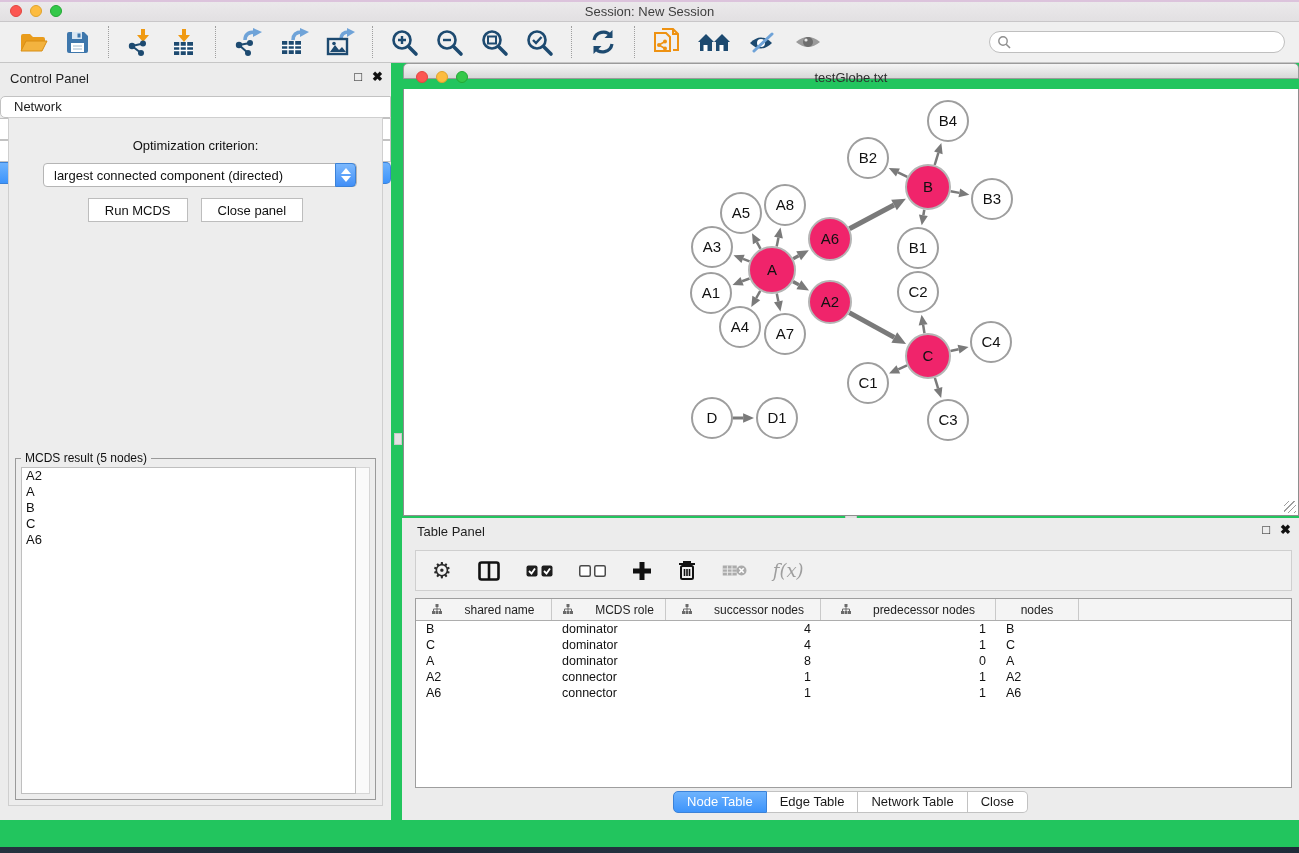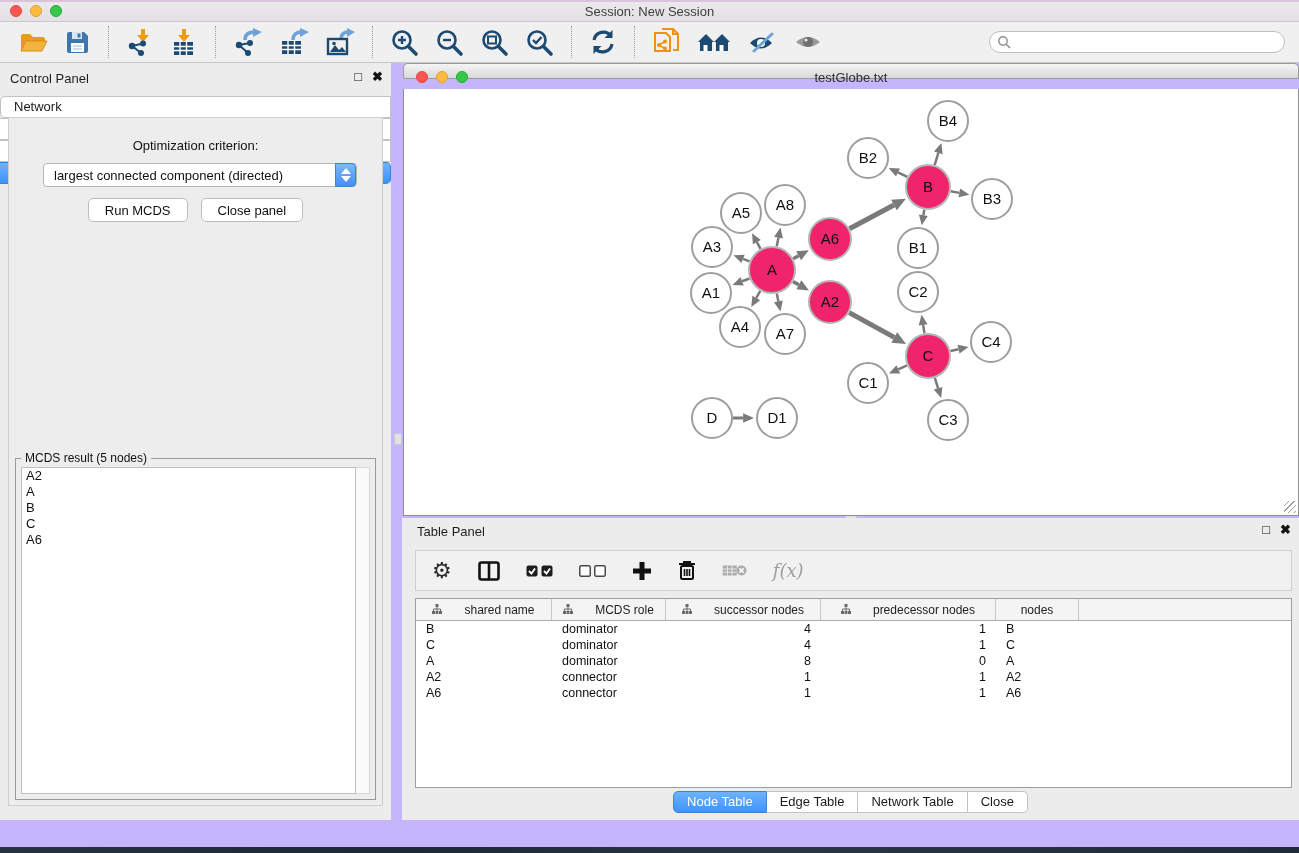--- a/index.html
+++ b/index.html
@@ -1,18 +1,18 @@
 <!DOCTYPE html>
 <html><head>
 <meta charset="utf-8">
 <style>
   * { margin:0; padding:0; box-sizing:border-box; }
   html,body { width:1299px; height:853px; overflow:hidden; background:#ECECEC;
               font-family:"Liberation Sans", sans-serif; }
-  .app { position:relative; width:1299px; height:853px; background:#c4b5fd; }
+  .app { position:relative; width:1299px; height:853px; background:#22c55e; }
 
   
   .titlebar { position:absolute; left:0; top:0; width:1299px; height:22px;
     background:linear-gradient(#ECEAEC,#E2E0E2); border-bottom:1px solid #C9C7C9; }
   .titlebar::before { content:""; position:absolute; left:0; top:0; width:100%; height:2px;
     background:#DCC3DC; }
   .win-title { position:absolute; left:0; right:0; top:4px; text-align:center;
     font-size:13px; color:#3E3E3E; }
   .traffic { position:absolute; left:10px; top:5px; display:flex; gap:8px; }
   .tl { width:12px; height:12px; border-radius:50%; display:inline-block; }
@@ -62,21 +62,21 @@
   .crit-stepper { position:absolute; right:0px; top:-1px; width:21px; height:24px;
     background:linear-gradient(#7DB9FD,#418FF7); border:1px solid #3B82D8;
     border-radius:0 4px 4px 0; }
   .crit-stepper .up, .crit-stepper .down { position:absolute; left:5px; width:0; height:0;
     border-left:5px solid transparent; border-right:5px solid transparent; }
   .crit-stepper .up   { top:4px;  border-bottom:6px solid #FFFFFF; }
   .crit-stepper .down { bottom:4px; border-top:6px solid #FFFFFF; }
   .cp-buttons { position:absolute; left:0; right:0; top:80px; display:flex;
     justify-content:center; gap:13px; }
   .cp-btn { height:24px; padding:0 16px; font-size:13px; color:#111;
-    background:#FFFFFF; border:1px solid #BDBDBD; border-radius:5px; }
+    background:#FFFFFF; border:1px solid #BDBDBD; border-radius:0; }
 
   .groupbox { position:absolute; left:6px; right:6px; top:340px; bottom:5px;
     border:1px solid #9A9A9A; }
   .groupbox .legend { position:absolute; left:5px; top:-8px; padding:0 4px;
     background:#EDEDED; font-size:12px; color:#111; }
   .result-list { position:absolute; left:5px; right:19px; top:8px; bottom:5px;
     background:#FFFFFF; border:1px solid #BFBFBF; overflow:hidden; }
   .result-scroll { position:absolute; right:5px; top:8px; bottom:5px; width:14px;
     background:#FAFAFA; border:1px solid #D6D6D6; border-left:none; }
   .result-item { font-size:13px; color:#111; padding:0 4px; line-height:16px; }

